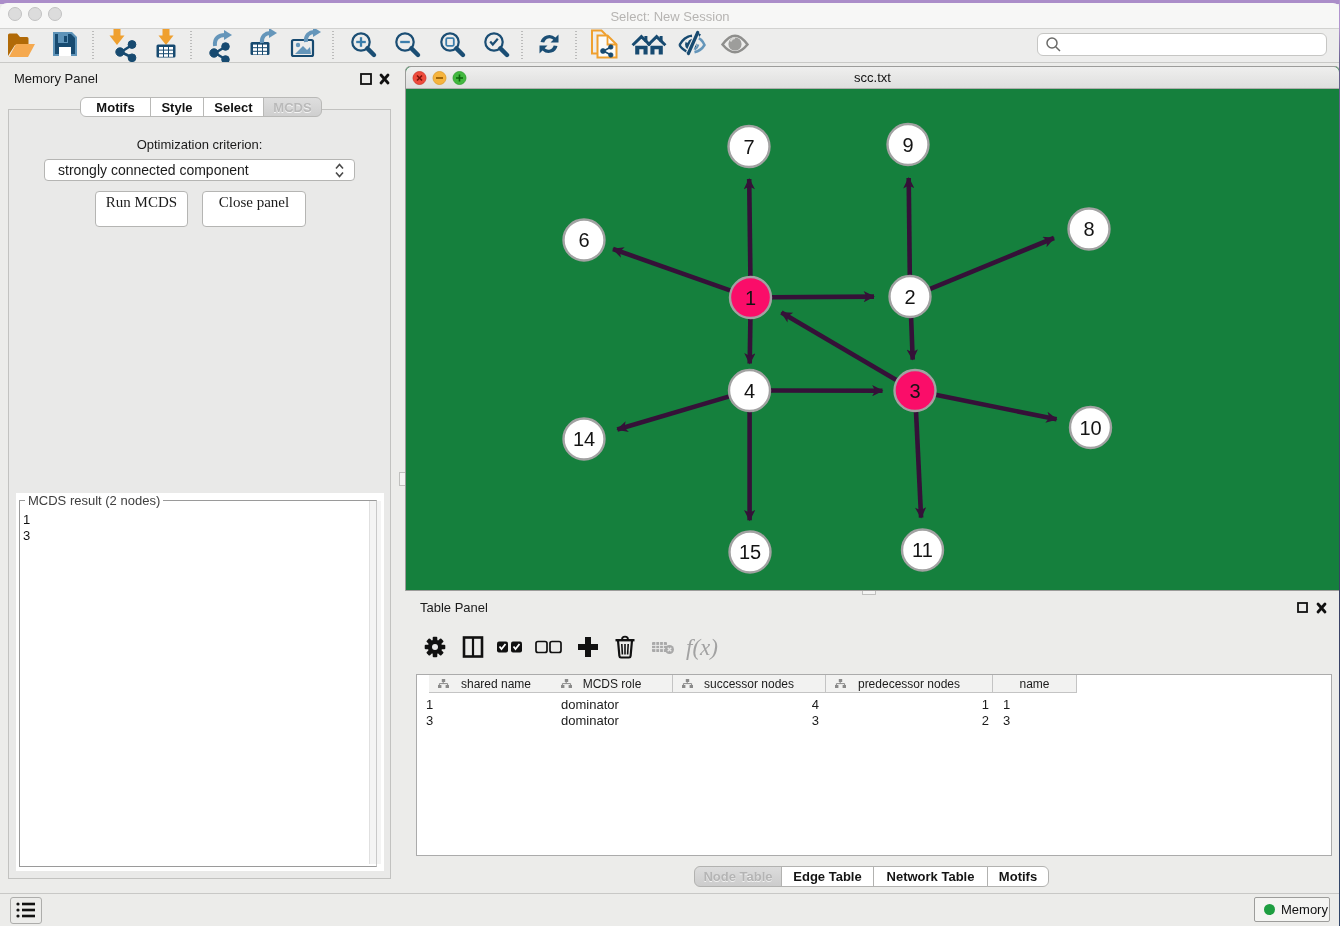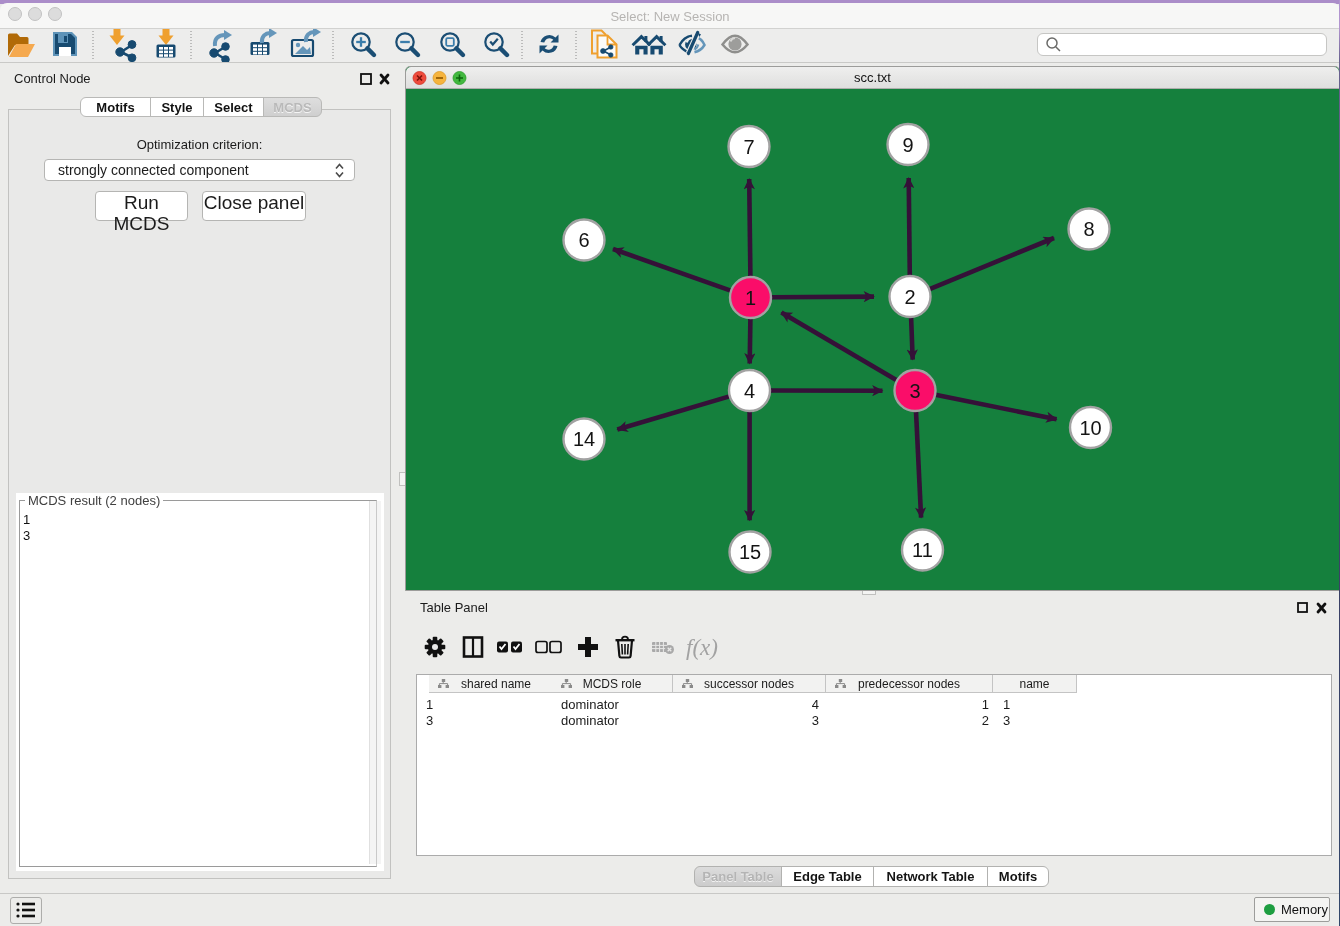--- a/index.html
+++ b/index.html
@@ -22,23 +22,23 @@
   .tab{position:absolute;z-index:3;top:97px;height:20px;background:#fff;border:1px solid #b9b9b7;
     font-size:13px;font-weight:bold;color:#111;text-align:center;line-height:20px;box-sizing:border-box;}
   #tab-mcds{background:linear-gradient(#dedede,#cfcfcf);color:#b9b9b9;
     text-shadow:0 1px 0 #f5f5f5;border-radius:0 6px 6px 0;}
   #cp-body{left:8px;top:109px;width:383px;height:770px;background:#e9e9e8;
     border:1px solid #c2c2c0;box-sizing:border-box;}
   #optlabel{left:0;top:137px;width:399px;text-align:center;font-size:13px;color:#1b1b1b;}
   #dropdown{left:44px;top:159px;width:296px;height:20px;background:#fff;
     border:1px solid #b5b5b3;border-radius:4px;font-size:14px;color:#1b1b1b;
     line-height:20px;padding-left:13px;box-sizing:content-box;}
-  .btn{position:absolute;top:191px;height:30px;background:#fff;border:1px solid #b5b5b3;
-    border-radius:4px;font-size:19px;color:#1b1b1b;text-align:center;line-height:21px;
-    box-sizing:border-box;}
+  .btn{position:absolute;top:191px;height:36px;background:#fff;border:1px solid #b5b5b3;
+    border-radius:4px;font-size:15px;color:#1b1b1b;text-align:center;line-height:21px;
+    box-sizing:border-box;font-family:Liberation Serif, serif;}
   #mcdsbox{left:16px;top:493px;width:368px;height:378px;background:#fff;}
   #mcdsfield{left:19px;top:500px;width:356px;height:365px;border:1px solid #9a9a9a;
     border-right:1px solid #c9c9c9;}
   #mcdslegend{left:25px;top:493px;background:#fff;padding:0 3px;font-size:13px;color:#404040;}
   #mcdsscroll{left:369px;top:501px;width:11px;height:363px;background:#f4f4f4;border-left:1px solid #e0e0e0;}
   
   #netwin{left:405px;top:66px;width:935px;height:525px;background:#15803d;
     border:1px solid #9c9c9a;border-radius:5px 5px 0 0;box-sizing:border-box;}
   #nettitle{left:0;top:0;width:933px;height:21px;background:linear-gradient(#efefee,#dfdfde);
     border-bottom:1px solid #aeaeac;border-radius:5px 5px 0 0;position:absolute;}
@@ -239,21 +239,21 @@
   </g>
 </svg>
 </div>
 <div class="abs" id="searchbox">
     <svg width="20" height="20" viewBox="0 0 20 20" style="position:absolute;left:6px;top:1px;">
       <circle cx="8" cy="8" r="5" fill="none" stroke="#6a6a68" stroke-width="1.5"></circle>
       <line x1="11.7" y1="11.7" x2="16" y2="16" stroke="#6a6a68" stroke-width="1.5"></line>
     </svg>
   </div>
 
-<div class="abs" id="cp-title">Control Node</div>
+<div class="abs" id="cp-title">Memory Panel</div>
 <svg width="34" height="14" viewBox="0 0 34 14" style="position:absolute;left:359px;top:72px;">
 <rect x="2" y="2" width="10" height="10" fill="none" stroke="#111" stroke-width="1.8"></rect>
 <path d="M22,3 L29,11 M29,3 L22,11" stroke="#111" stroke-width="2.8" stroke-linecap="round"></path>
 </svg>
 <div class="tab" style="left:80px;width:71px;border-radius:6px 0 0 6px;">Motifs</div>
 <div class="tab" style="left:150px;width:54px;">Style</div>
 <div class="tab" style="left:203px;width:61px;">Select</div>
 <div class="tab" id="tab-mcds" style="left:263px;width:59px;">MCDS</div>
 <div class="abs" id="cp-body"></div>
 <div class="abs" id="optlabel">Optimization criterion:</div>
@@ -436,21 +436,21 @@
 <div class="td" style="left:144px;top:22px;">dominator</div>
 <div class="td" style="left:256px;top:22px;width:146px;text-align:right;">4</div>
 <div class="td" style="left:409px;top:22px;width:163px;text-align:right;">1</div>
 <div class="td" style="left:586px;top:22px;">1</div>
 <div class="td" style="left:9px;top:38px;">3</div>
 <div class="td" style="left:144px;top:38px;">dominator</div>
 <div class="td" style="left:256px;top:38px;width:146px;text-align:right;">3</div>
 <div class="td" style="left:409px;top:38px;width:163px;text-align:right;">2</div>
 <div class="td" style="left:586px;top:38px;">3</div>
 </div>
-<div class="btab" style="left:694px;width:88px;background:linear-gradient(#dcdcdc,#cccccc);color:#b4b4b4;text-shadow:0 1px 0 #f2f2f2;border-radius:6px 0 0 6px;">Panel Table</div>
+<div class="btab" style="left:694px;width:88px;background:linear-gradient(#dcdcdc,#cccccc);color:#b4b4b4;text-shadow:0 1px 0 #f2f2f2;border-radius:6px 0 0 6px;">Node Table</div>
 <div class="btab" style="left:781px;width:93px;">Edge Table</div>
 <div class="btab" style="left:873px;width:115px;">Network Table</div>
 <div class="btab" style="left:987px;width:62px;border-radius:0 6px 6px 0;">Motifs</div>
 
 <div class="abs" id="statusline"></div>
 <div class="abs" style="left:1338.7px;top:0;width:1.3px;height:926px;z-index:50;
 background:linear-gradient(#b295cf 0px,#b295cf 28px,#6a6290 60px,#4a4a72 300px,#3a4066 592px,#32466a 926px);"></div>
 <div class="abs" id="listbtn">
     <svg width="22" height="18" viewBox="0 0 22 18" style="position:absolute;left:4px;top:3px;">
 <g fill="#111">

